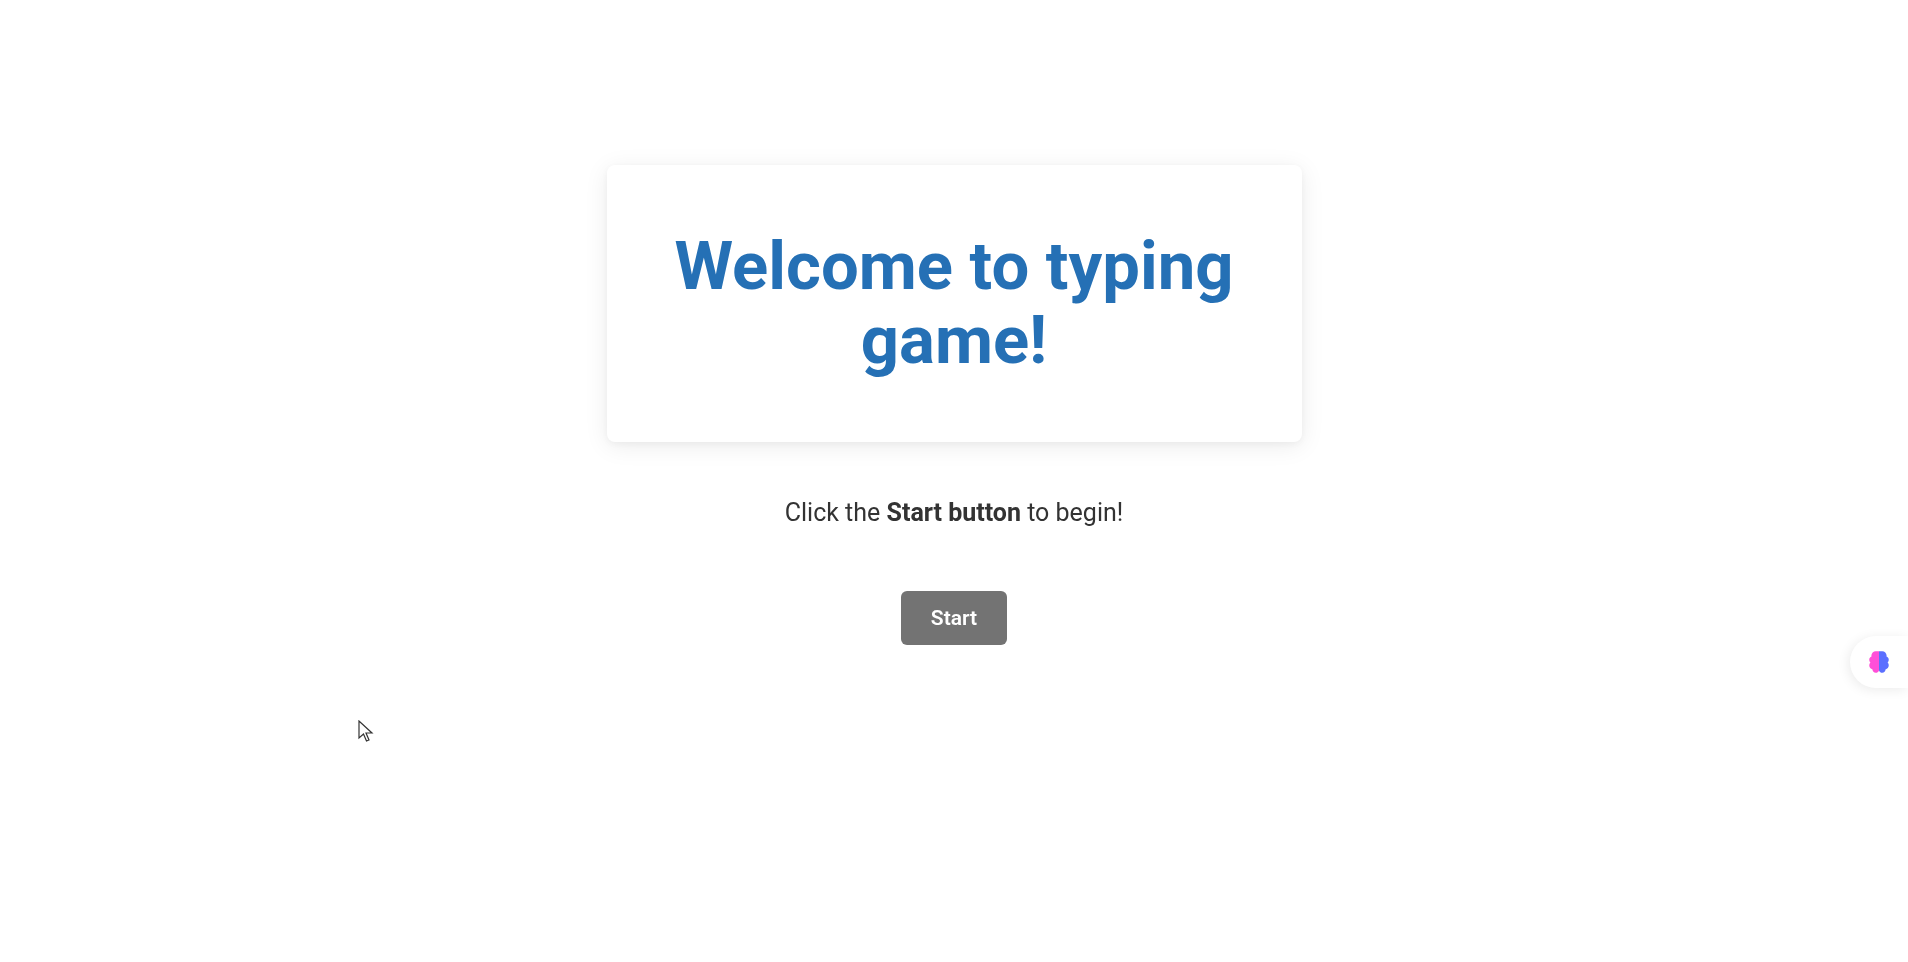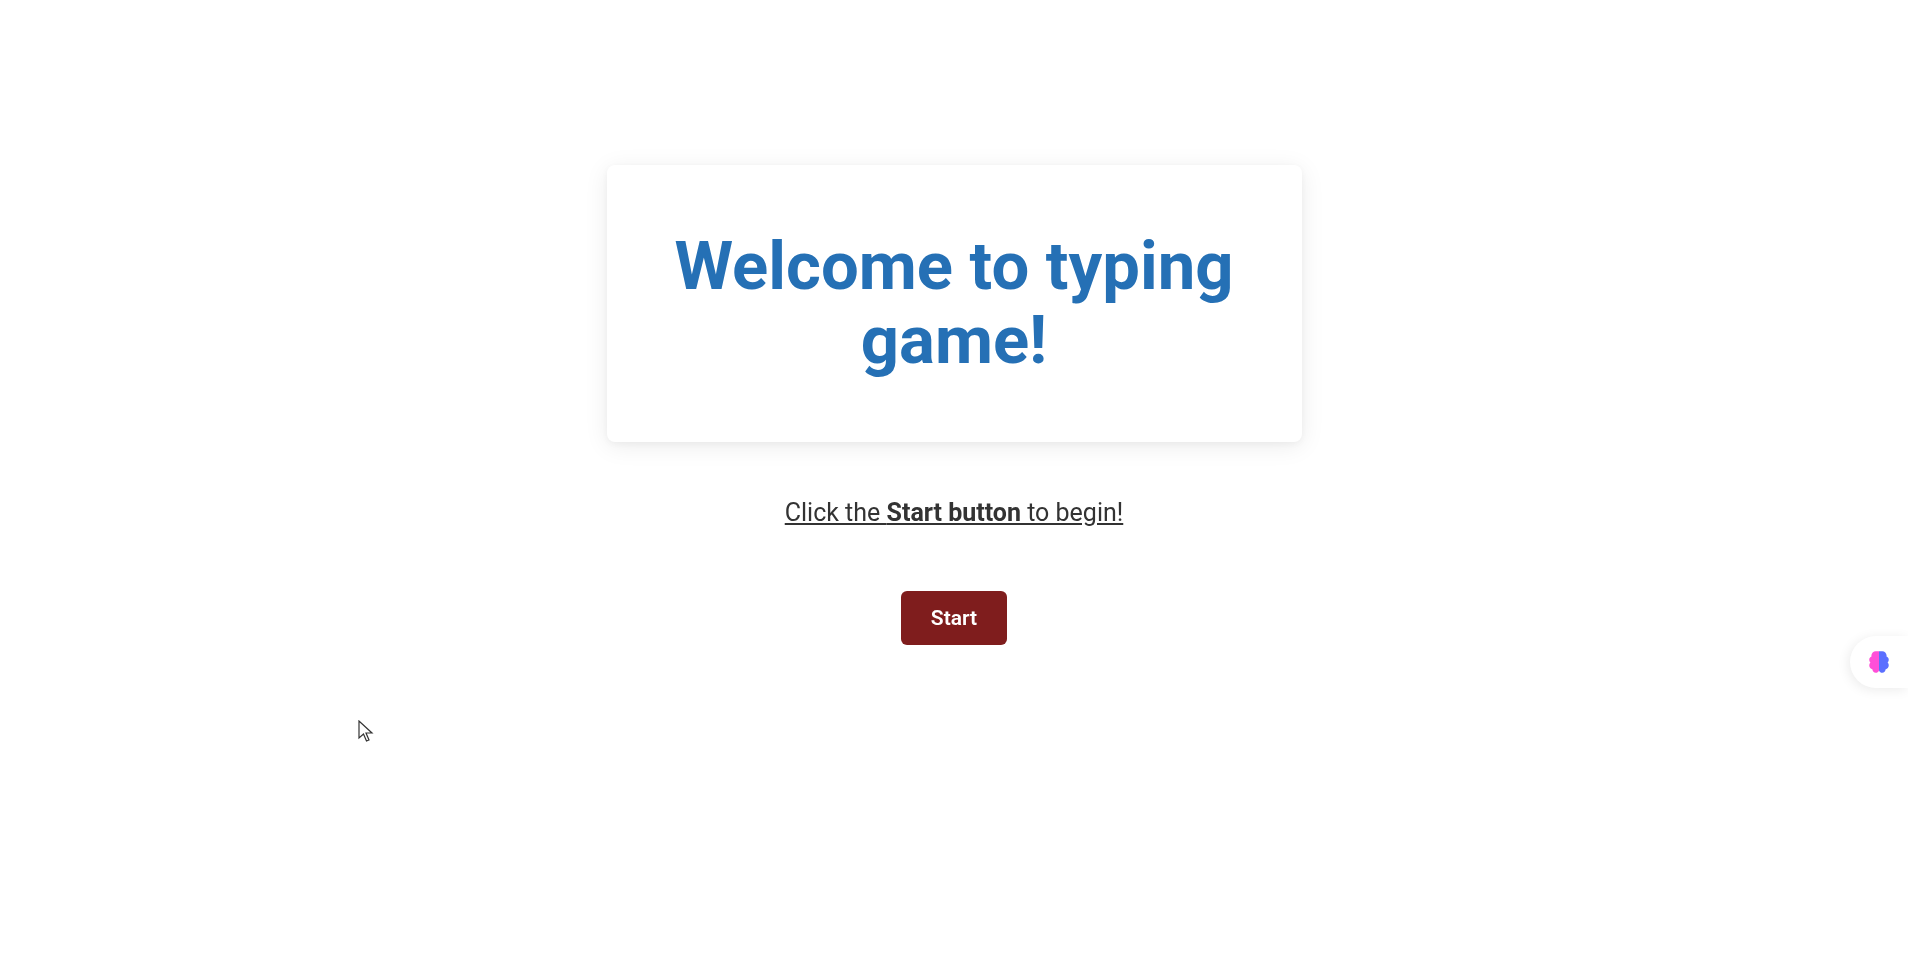--- a/index.html
+++ b/index.html
@@ -38,27 +38,26 @@
     }
     .subtitle {
       font-size: 25px;
       color: #333333;
       margin-bottom: 40px;
     }
     .subtitle2 {
       font-size: 25px;
       color: #333333;
       margin-bottom: 64px;
-      text-decoration: underline;
     }
     .bold {
       font-weight: 700;
     }
     .start-btn {
-      background: #7f1d1d;
+      background: #737373;
       color: #ffffff;
       font-size: 21px;
       font-weight: 600;
       border: none;
       border-radius: 6px;
       padding: 15px 30px;
       cursor: pointer;
       font-family: inherit;
     }
     .floating-widget {

